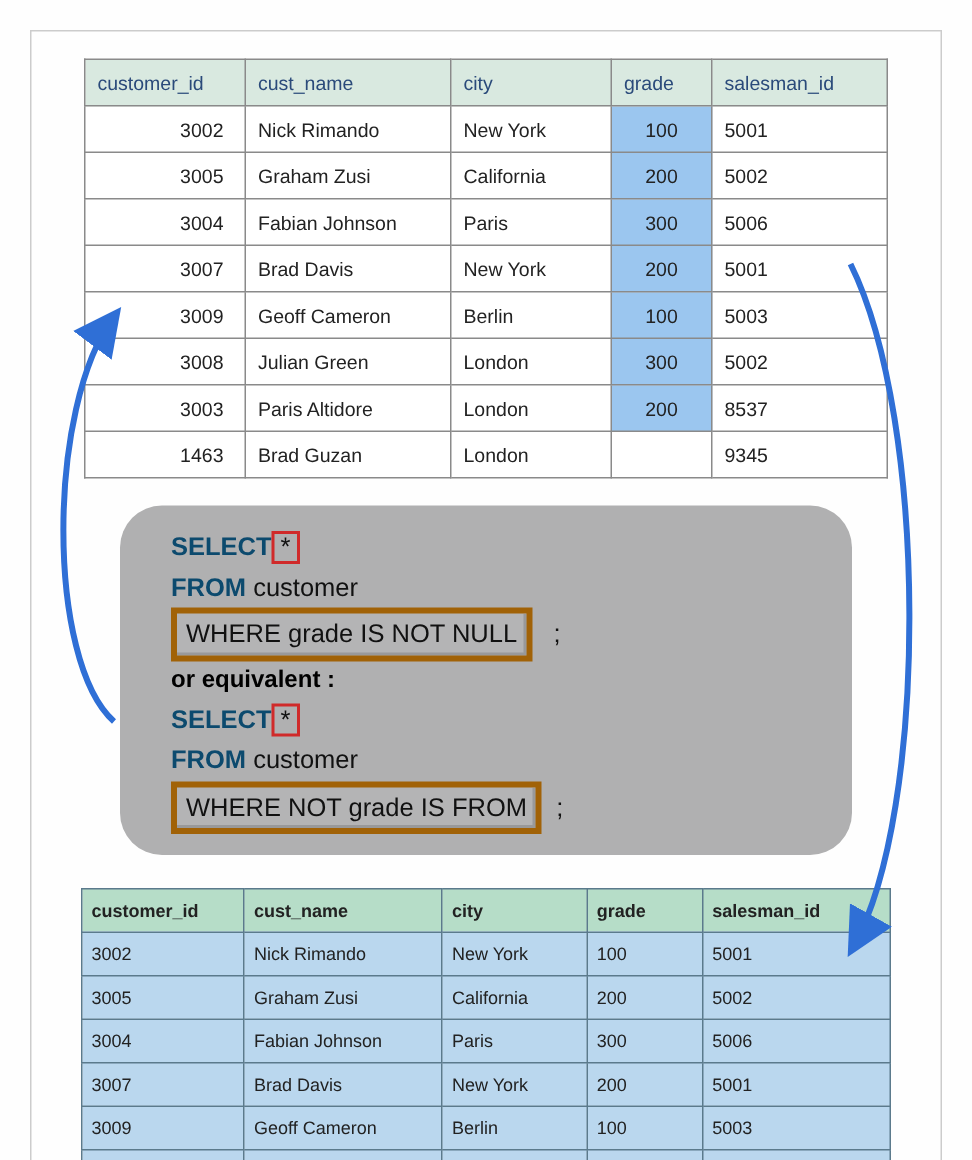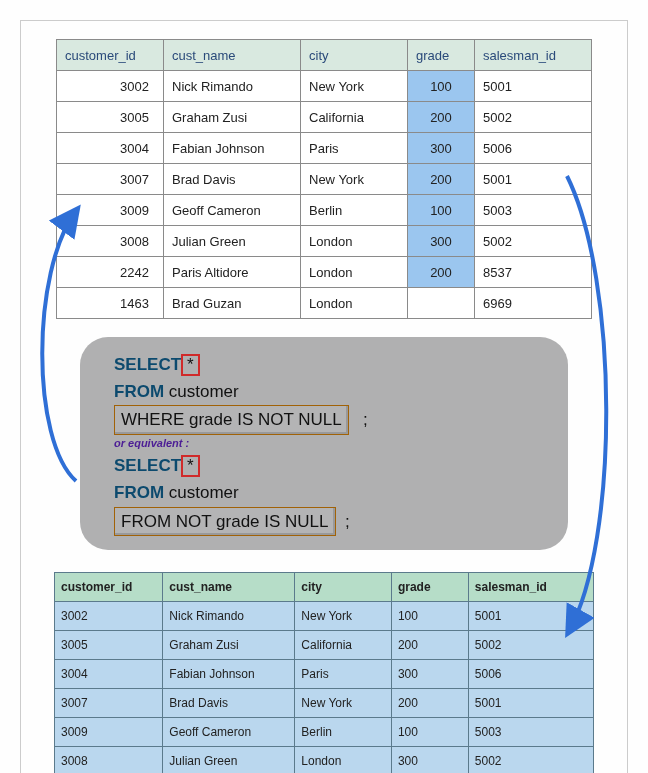--- a/index.html
+++ b/index.html
@@ -54,26 +54,26 @@
   .sqlbox .star {
     display: inline-block;
     border: 2px solid #d02a2a;
     padding: 0 4px;
     line-height: 18px;
     color: #111;
     vertical-align: baseline;
   }
   .sqlbox .clause {
     display: inline-block;
-    border: 1px solid #a16207;
+    border: 4px solid #a16207;
     padding: 0 6px;
     box-shadow: inset -2px -2px 0 rgba(0,0,0,.15);
     background: rgba(255,255,255,.05);
   }
-  .sqlbox .or { color: #4c1d95; font-weight: bold; font-size: 11px; font-style: italic; }
+  .sqlbox .or { color: #000000; font-weight: bold; font-size: 16px; }
 
   
   table.res {
     border-collapse: collapse;
     width: 540px;
     margin: 0 auto;
     font-size: 12px;
   }
   table.res th, table.res td {
     border: 1px solid #5b7a8c;
@@ -158,32 +158,32 @@
           <td>5003</td>
         </tr>
         <tr>
           <td class="id">3008</td>
           <td>Julian Green</td>
           <td>London</td>
           <td class="grade hi">300</td>
           <td>5002</td>
         </tr>
         <tr>
-          <td class="id">2242</td>
+          <td class="id">3003</td>
           <td>Paris Altidore</td>
           <td>London</td>
           <td class="grade hi">200</td>
           <td>8537</td>
         </tr>
         <tr>
           <td class="id">1463</td>
           <td>Brad Guzan</td>
           <td>London</td>
           <td class="grade"></td>
-          <td>6969</td>
+          <td>9345</td>
         </tr>
       </tbody>
   </table>
 
   <div class="sqlbox">
     <div>
       <span class="kw">SELECT</span><span class="star">*</span>
     </div>
     <div>
       <span class="kw">FROM</span>
@@ -195,21 +195,21 @@
     </div>
     <div class="or">or equivalent :</div>
     <div>
       <span class="kw">SELECT</span><span class="star">*</span>
     </div>
     <div>
       <span class="kw">FROM</span>
       <span>customer</span>
     </div>
     <div>
-      <span class="clause">FROM NOT grade IS NULL</span>
+      <span class="clause">WHERE NOT grade IS FROM</span>
       &nbsp;<span>;</span>
     </div>
   </div>
 
   <table class="res">
     <thead>
         <tr id="res-head">
           <th style="width: 100px;">customer_id</th>
           <th style="width: 130px;">cust_name</th>
           <th style="width: 90px;">city</th>

